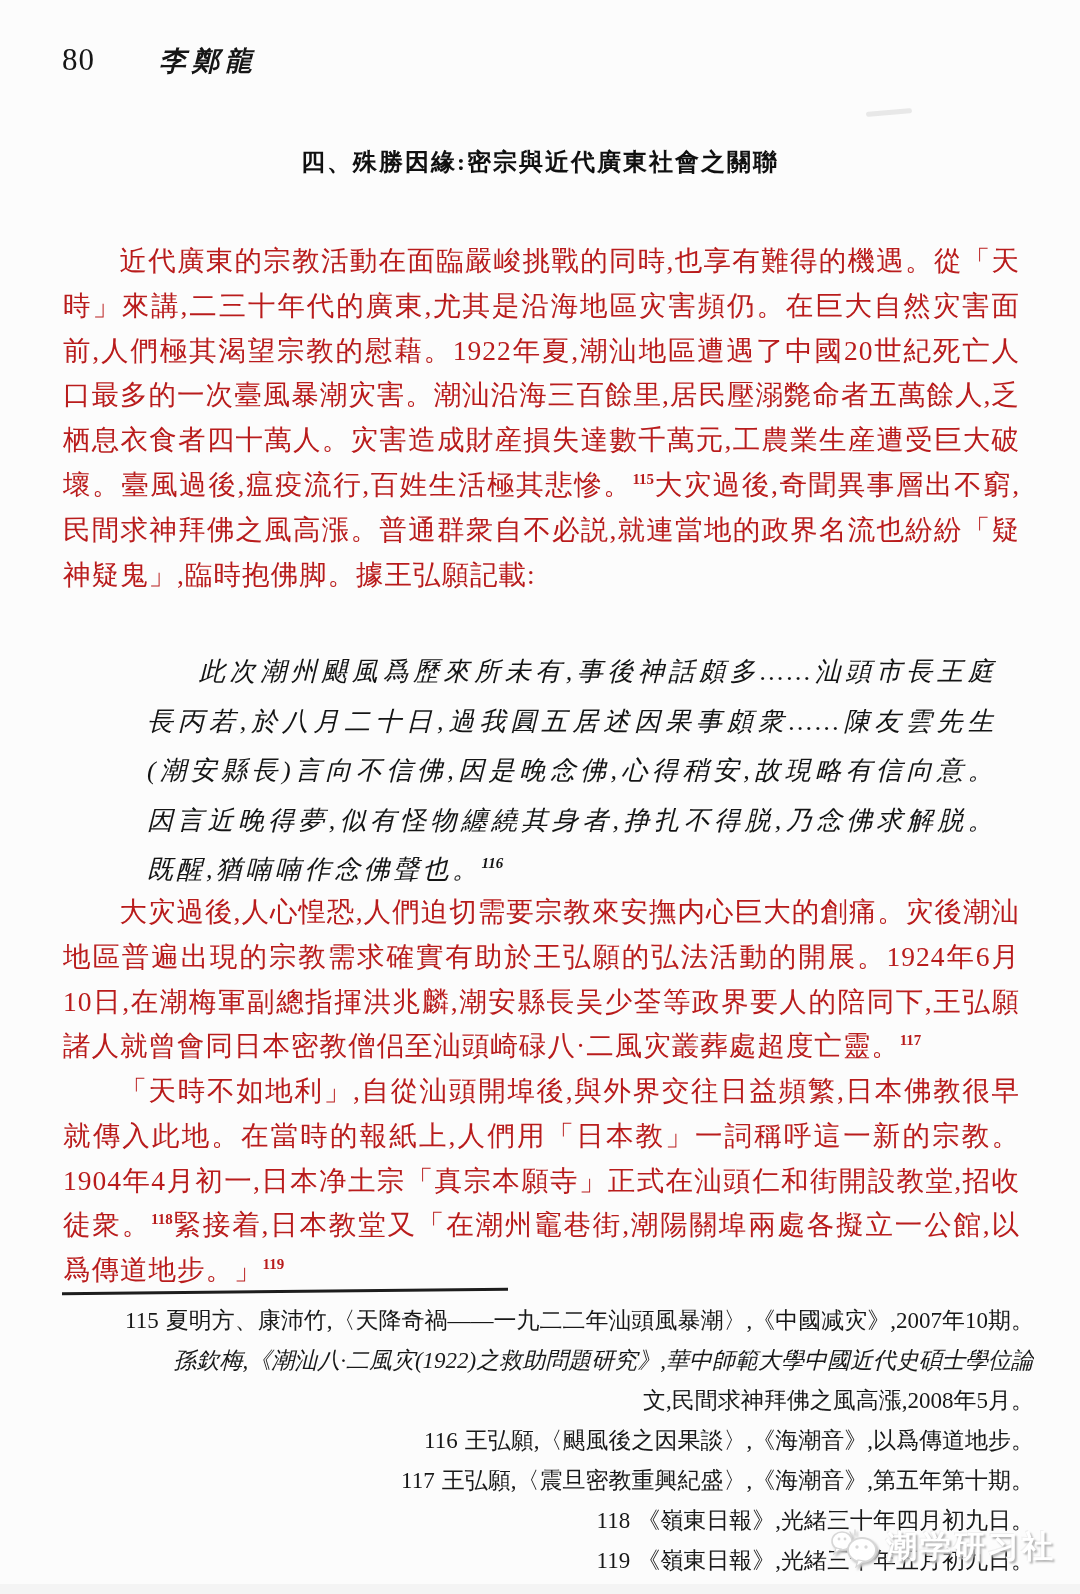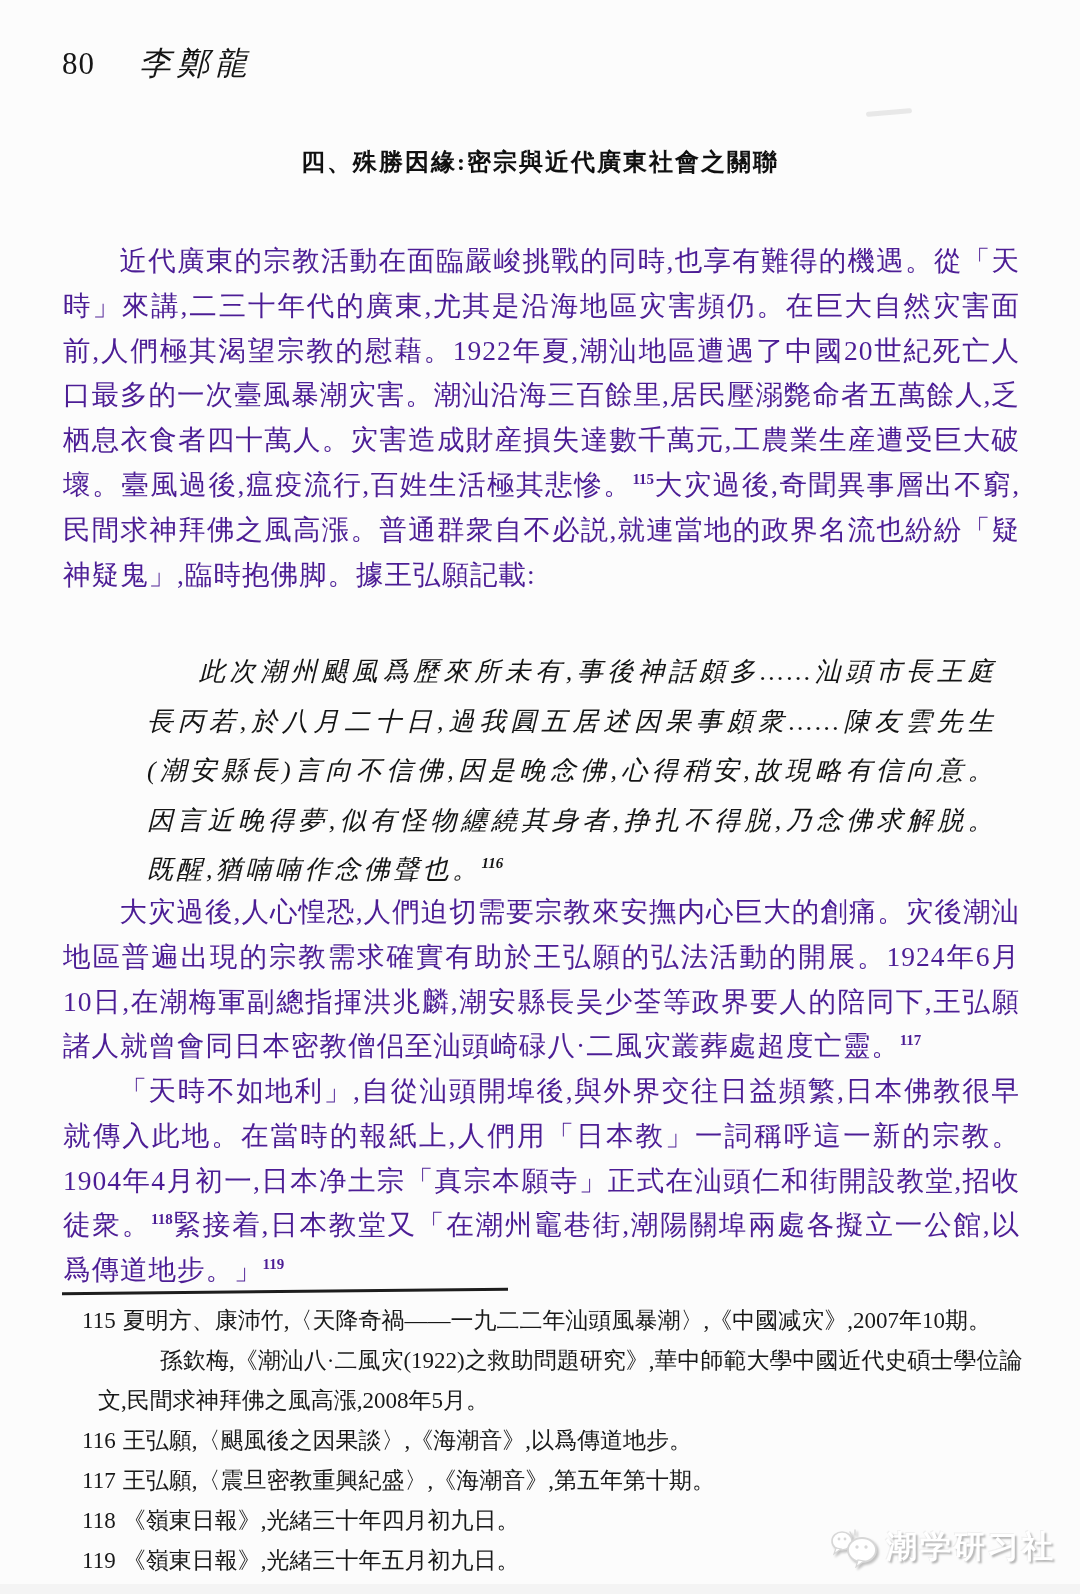--- a/index.html
+++ b/index.html
@@ -9,37 +9,37 @@
     font-family:"Liberation Serif", serif;
   }
   .page {
     position:relative; width:1080px; height:1584px;
     background:#fcfcfc; overflow:hidden; color:#161616;
   }
 
   
   .page-header { position:absolute; top:42px; left:62px; display:flex; align-items:baseline; }
   .page-num { font-size:31px; letter-spacing:1px; }
-  .running-author { font-size:32px; font-weight:400; font-style:italic; margin-left:44px; letter-spacing:6px; }
+  .running-author { font-size:27px; font-weight:700; font-style:italic; margin-left:64px; letter-spacing:6px; }
 
   
   .smudge { position:absolute; left:866px; top:110px; width:46px; height:5px;
             background:#e2e2e2; border-radius:3px; transform:rotate(-5deg); opacity:.8; }
 
   
   .heading {
     position:absolute; top:146px; left:0; width:100%; margin:0;
     text-align:center; font-size:24px; font-weight:800; letter-spacing:2px; color:#101010;
   }
 
   
   .para {
     position:absolute; left:63px; width:957px; margin:0;
     font-size:27.5px; line-height:44.8px; letter-spacing:1px;
-    text-align:justify; text-indent:2.05em; color:#4c1d95;
+    text-align:justify; text-indent:2.05em; color:#b91c1c;
   }
   .para-1 { top:239px; }
   .para-2 { top:890px; }
   .para-3 { top:1069px; }
 
   sup.fnref {
     font-size:15px; vertical-align:super; line-height:0; letter-spacing:0;
     font-weight:600;
   }
 
@@ -52,23 +52,23 @@
 
   
   .fn-sep {
     position:absolute; left:62px; top:1290px; width:446px; height:3px;
     background:#1d1d1d; transform:rotate(-0.6deg);
   }
   .footnotes {
     position:absolute; left:82px; top:1301px; width:952px;
     font-size:23px; line-height:40px; color:#181818;
   }
-  .fn-line { white-space:nowrap; overflow:hidden; }
+  .fn-line { white-space:nowrap; overflow:hidden;text-align:right; }
   .fn-num { margin-right:7px; }
-  .indent-hang { padding-left:78px; }
+  .indent-hang { padding-left:78px;font-style:italic; }
   .indent-small { padding-left:16px; }
 
   
   .watermark {
     position:absolute; right:24px; bottom:16px;
     display:flex; align-items:center; gap:4px;
     font-family:"Liberation Sans", sans-serif;
     font-size:31px; font-weight:700; letter-spacing:3px;
     color:#ffffff;
     text-shadow:2px 2px 2px #b5b5b5, -1px -1px 0 #efefef;

